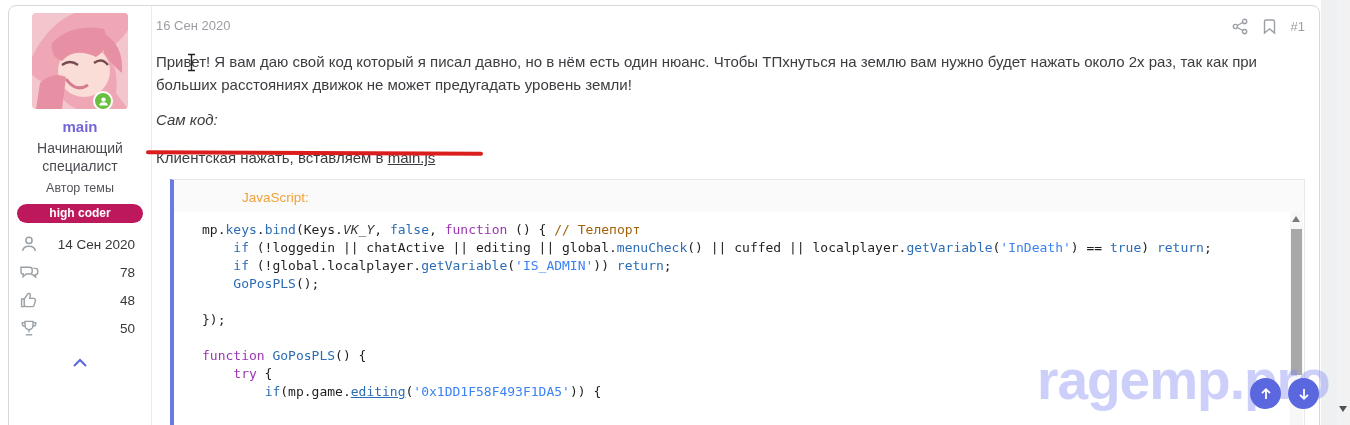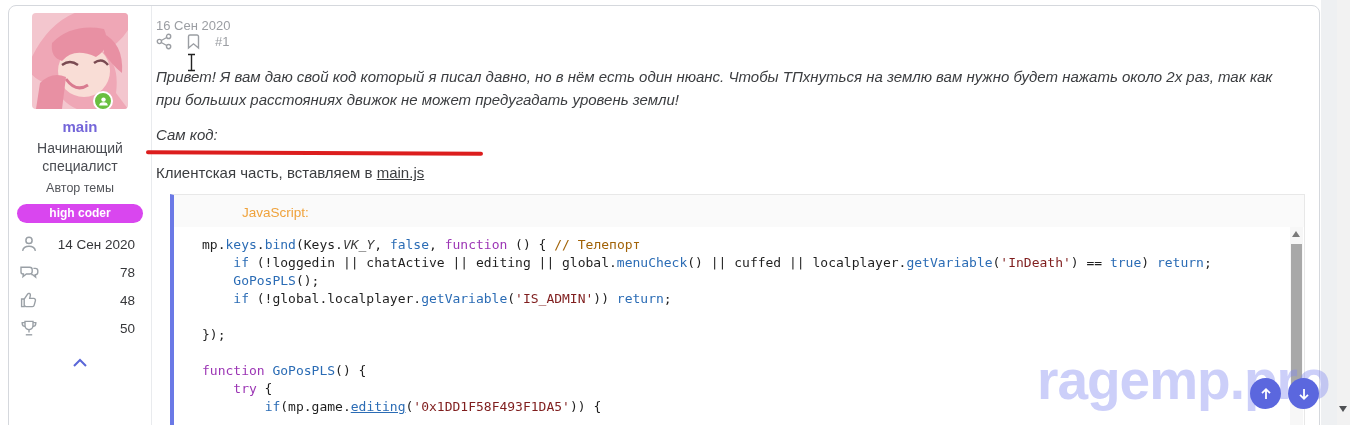--- a/index.html
+++ b/index.html
@@ -14,50 +14,50 @@
   
   .sidebar { width:143px; flex:0 0 143px; border-right:1px solid #e9ebee; padding-top:7px; text-align:center; }
   .avatar-wrap { position:relative; width:96px; height:96px; margin:0 auto; }
   .avatar { width:96px; height:96px; border-radius:4px; overflow:hidden; display:block; }
   .online-badge { position:absolute; right:15px; bottom:-2px; width:20px; height:20px;
     border-radius:50%; background:#6abf40; border:2px solid #fff; display:flex; align-items:center; justify-content:center; }
   .username { margin-top:9px; color:#7466d9; font-size:15px; font-weight:700; }
   .user-title { margin:4px auto 0; width:104px; font-size:14px; color:#4a4c52; line-height:18px; }
   .user-role { margin-top:6px; font-size:12.5px; color:#53555a; }
   .badge-pill { margin:9px auto 0; width:126px; height:19px; line-height:19px; border-radius:10px;
-    background:#d946ef; color:#fff; font-size:12px; font-weight:700; }
+    background:#be185d; color:#fff; font-size:12px; font-weight:700; }
   .stats { margin:7px 16px 0 10px; }
   .stat-row { display:flex; align-items:center; justify-content:space-between; height:28px; }
   .stat-row svg { display:block; }
   .stat-val { font-size:13.5px; color:#36373a; }
   .collapse-chevron { margin-top:13px; display:inline-block; cursor:pointer; }
 
   
   .content { flex:1; padding:12px 16px 0 4px; position:relative; }
-  .content-header { display:flex; justify-content:space-between; align-items:flex-start;flex-direction:column; }
+  .content-header { display:flex; justify-content:space-between; align-items:flex-start; }
   .post-date { color:#9b9ea3; font-size:13px; }
   .header-actions { display:flex; align-items:center; gap:14px; color:#9b9ea3; }
   .post-number { font-size:13px; color:#9b9ea3; }
-  .post-text { margin-top:15px; width:1140px; font-size:15px; line-height:23px; color:#3b3d40;font-style:italic; }
+  .post-text { margin-top:15px; width:1140px; font-size:15px; line-height:23px; color:#3b3d40; }
   .code-intro { margin-top:15px; font-size:15px; font-style:italic; color:#3b3d40; }
   .code-target { margin-top:21px; font-size:15px; color:#3b3d40; }
   .code-target .file { text-decoration:underline; }
 
   
   .code-block { margin:13px 0 0 14px; width:1135px; height:290px; position:relative;
     background:#fafafa; border:1px solid #e8e8e8; border-left:4px solid #6b79e6; }
   .code-header { padding:10px 0 7px 28px; font-size:13.5px; color:#efa23b;margin-left:40px; }
   .code-body { position:relative; background:#fff; height:100%; padding:9px 26px 0 28px;
     font-family:"DejaVu Sans Mono", monospace; font-size:13px; line-height:18px; color:#1f1f1f; }
   .cl { white-space:pre; }
   .tk-p { color:#1f1f1f; }
   .tk-b { color:#2b6cb5; }
   .tk-u { color:#2b6cb5; text-decoration:underline; }
   .tk-v { color:#9c36b5; }
-  .tk-s { color:#7f1d1d; }
+  .tk-s { color:#3b82f6; }
   .tk-c { color:#a16207; }
   .tk-i { color:#3c3c3c; font-style:italic; }
   .code-scrollbar { position:absolute; top:0; right:1px; bottom:0; width:13px; background:#f7f7f7; }
   .code-scroll-up { position:absolute; top:4px; left:2px; width:0; height:0;
     border-left:4.5px solid transparent; border-right:4.5px solid transparent; border-bottom:6px solid #7a7a7a; }
   .code-scroll-thumb { position:absolute; top:17px; left:1px; width:11px; height:146px; background:#a8a8a8; }
 
   
   .red-line { position:absolute; left:146px; top:151px; width:337px; height:4px;
     background:#dc1d1d; border-radius:2px; transform:rotate(0.25deg); z-index:4; }
@@ -160,30 +160,30 @@
           </svg>
           <svg width="15" height="17" viewBox="0 0 15 17">
             <path d="M2.5 3.5a1.5 1.5 0 0 1 1.5-1.5h7a1.5 1.5 0 0 1 1.5 1.5V15l-5-4.2-5 4.2z" fill="none" stroke="#9b9ea3" stroke-width="1.4"></path>
           </svg>
           <span class="post-number">#1</span>
         </span>
       </div>
 
       <p class="post-text">Привет! Я вам даю свой код который я писал давно, но в нём есть один нюанс. Чтобы ТПхнуться на землю вам нужно будет нажать около 2х раз, так как при больших расстояниях движок не может предугадать уровень земли!</p>
       <p class="code-intro">Сам код:</p>
-      <p class="code-target"><span>Клиентская часть, вставляем в </span><span class="file">main.js</span></p>
+      <p class="code-target"><span>Клиентская нажать, вставляем в </span><span class="file">main.js</span></p>
 
       <div class="code-block">
         <div class="code-header">JavaScript:</div>
         <div class="code-body">
           <div>
               <div class="cl"><span class="tk-p">mp.</span><span class="tk-b">keys</span><span class="tk-p">.</span><span class="tk-b">bind</span><span class="tk-p">(Keys.</span><span class="tk-i">VK_Y</span><span class="tk-p">, </span><span class="tk-b">false</span><span class="tk-p">, </span><span class="tk-v">function</span><span class="tk-p"> () { </span><span class="tk-c">// Телепорт</span></div>
               <div class="cl"><span class="tk-p">    </span><span class="tk-b">if</span><span class="tk-p"> (!loggedin || chatActive || editing || global.</span><span class="tk-b">menuCheck</span><span class="tk-p">() || cuffed || localplayer.</span><span class="tk-b">getVariable</span><span class="tk-p">(</span><span class="tk-s">'InDeath'</span><span class="tk-p">) == </span><span class="tk-b">true</span><span class="tk-p">) </span><span class="tk-b">return</span><span class="tk-p">;</span></div>
+              <div class="cl"><span class="tk-p">    </span><span class="tk-b">if</span><span class="tk-p"> (!global.localplayer.</span><span class="tk-b">getVariable</span><span class="tk-p">(</span><span class="tk-s">'IS_ADMIN'</span><span class="tk-p">)) </span><span class="tk-b">return</span><span class="tk-p">;</span></div>
               <div class="cl"><span class="tk-p">    </span><span class="tk-b">GoPosPLS</span><span class="tk-p">();</span></div>
-              <div class="cl"><span class="tk-p">    </span><span class="tk-b">if</span><span class="tk-p"> (!global.localplayer.</span><span class="tk-b">getVariable</span><span class="tk-p">(</span><span class="tk-s">'IS_ADMIN'</span><span class="tk-p">)) </span><span class="tk-b">return</span><span class="tk-p">;</span></div>
               <div class="cl">&nbsp;</div>
               <div class="cl"><span class="tk-p">});</span></div>
               <div class="cl">&nbsp;</div>
               <div class="cl"><span class="tk-v">function</span><span class="tk-p"> </span><span class="tk-b">GoPosPLS</span><span class="tk-p">() {</span></div>
               <div class="cl"><span class="tk-p">    </span><span class="tk-v">try</span><span class="tk-p"> {</span></div>
               <div class="cl"><span class="tk-p">        </span><span class="tk-b">if</span><span class="tk-p">(mp.game.</span><span class="tk-u">editing</span><span class="tk-p">(</span><span class="tk-s">'0x1DD1F58F493F1DA5'</span><span class="tk-p">)) {</span></div>
             </div>
           <div class="code-scrollbar">
             <div class="code-scroll-up"></div>
             <div class="code-scroll-thumb"></div>

